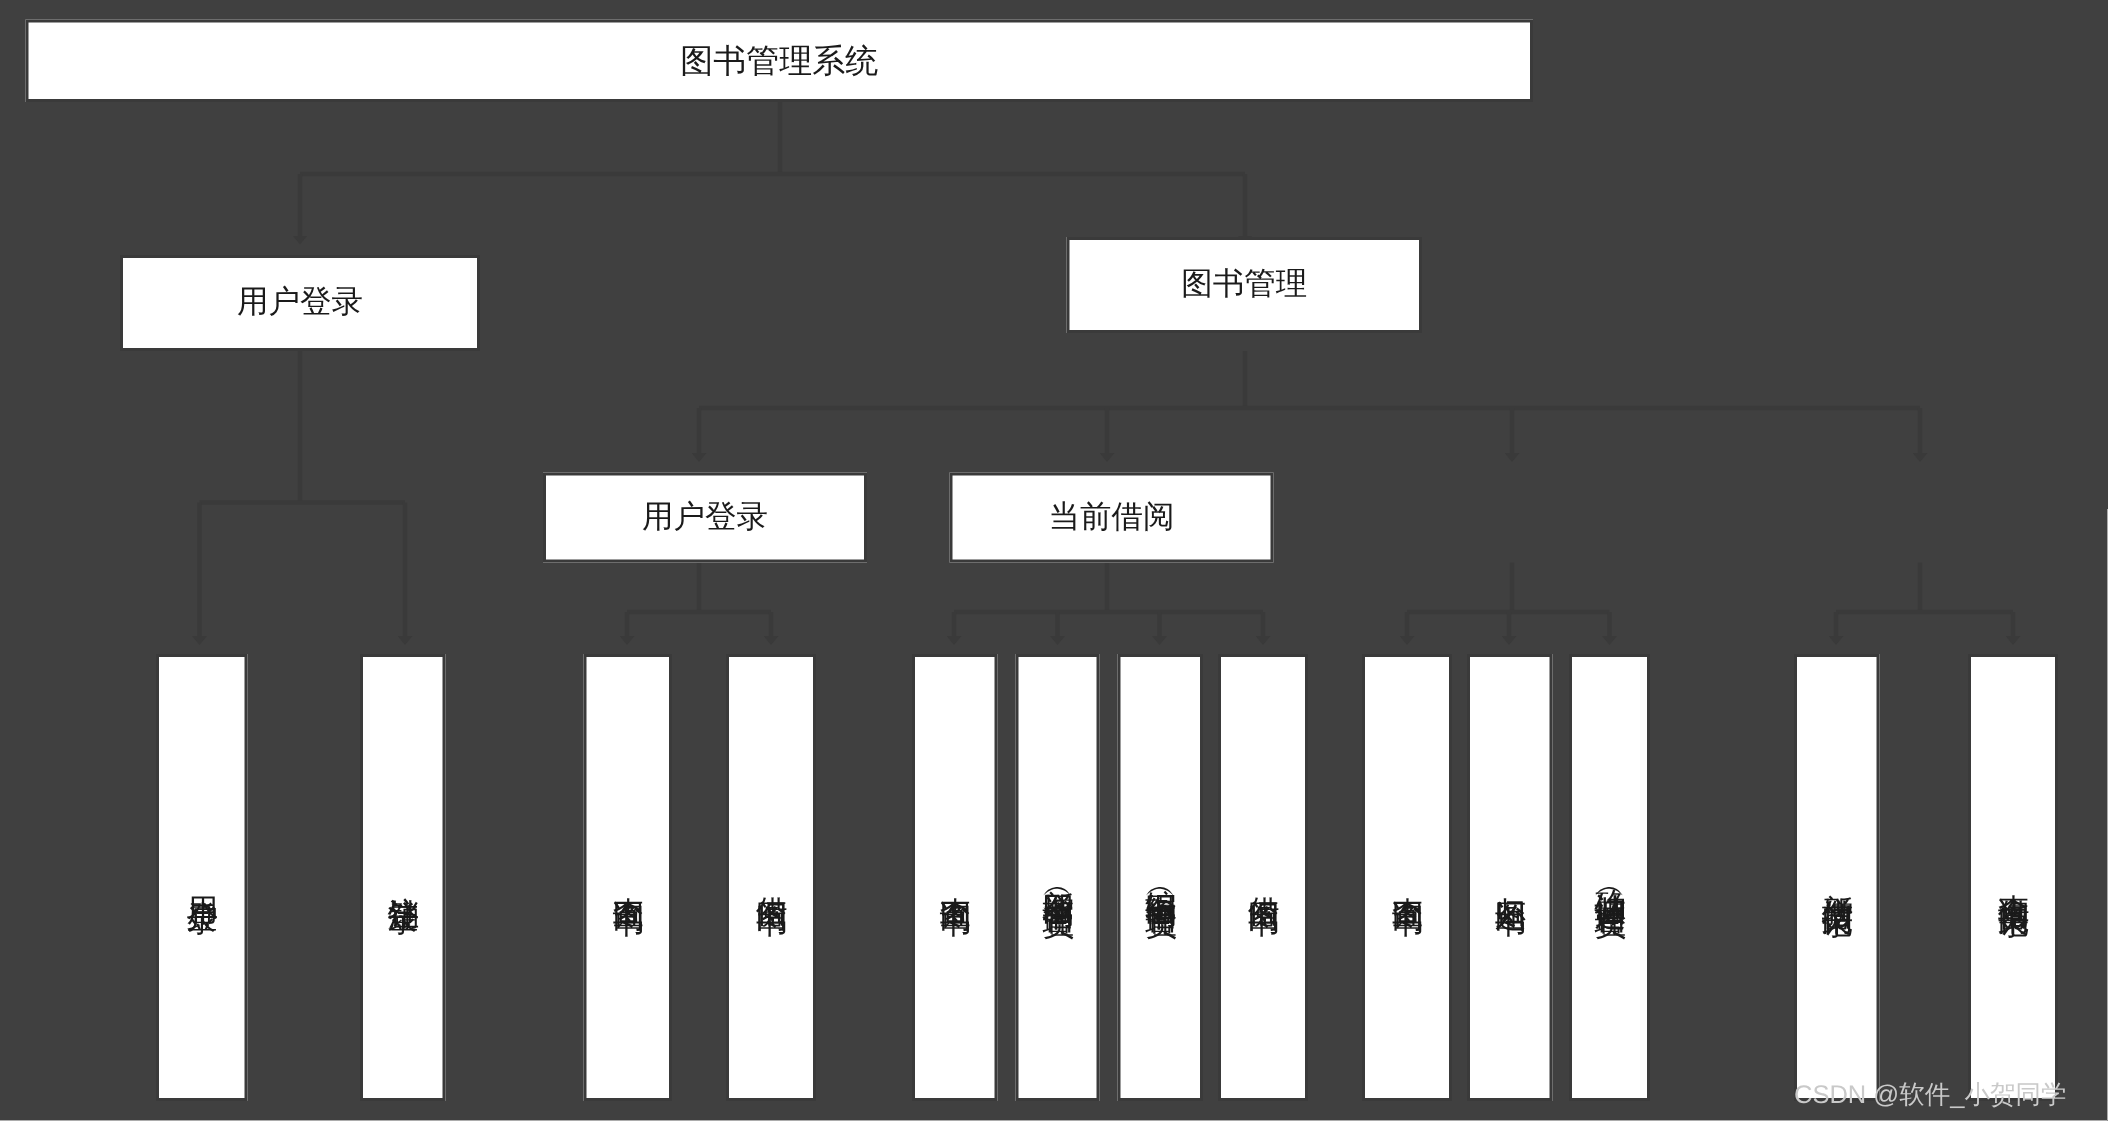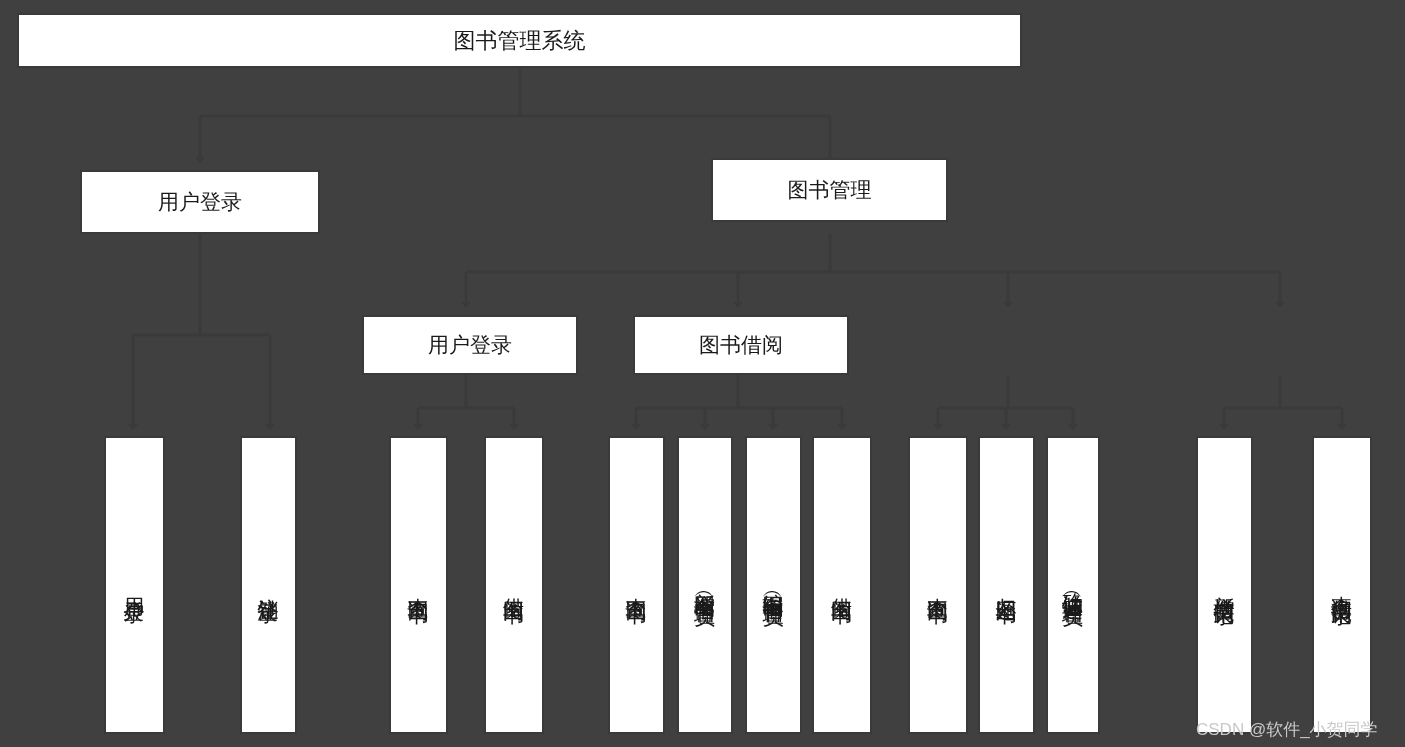--- a/index.html
+++ b/index.html
@@ -129,21 +129,21 @@
     <span class="node-label">用户登录</span>
   </div>
   <div class="node horizontal" style="left: 711px; top: 158px; width: 237px; height: 64px;">
     <span class="node-label">图书管理</span>
   </div>
 
   <div class="node horizontal" style="left: 362px; top: 315px; width: 216px; height: 60px;">
     <span class="node-label">用户登录</span>
   </div>
   <div class="node horizontal" style="left: 633px; top: 315px; width: 216px; height: 60px;">
-    <span class="node-label">图书借阅</span>
+    <span class="node-label">当前借阅</span>
   </div>
 
   <div class="node vertical" style="left: 104px; top: 436px; width: 61px; height: 298px;">
     <span class="node-label">用户登录</span>
   </div>
   <div class="node vertical" style="left: 240px; top: 436px; width: 57px; height: 298px;">
     <span class="node-label">注销登录</span>
   </div>
   <div class="node vertical" style="left: 389px; top: 436px; width: 59px; height: 298px;">
     <span class="node-label">查询图书</span>

